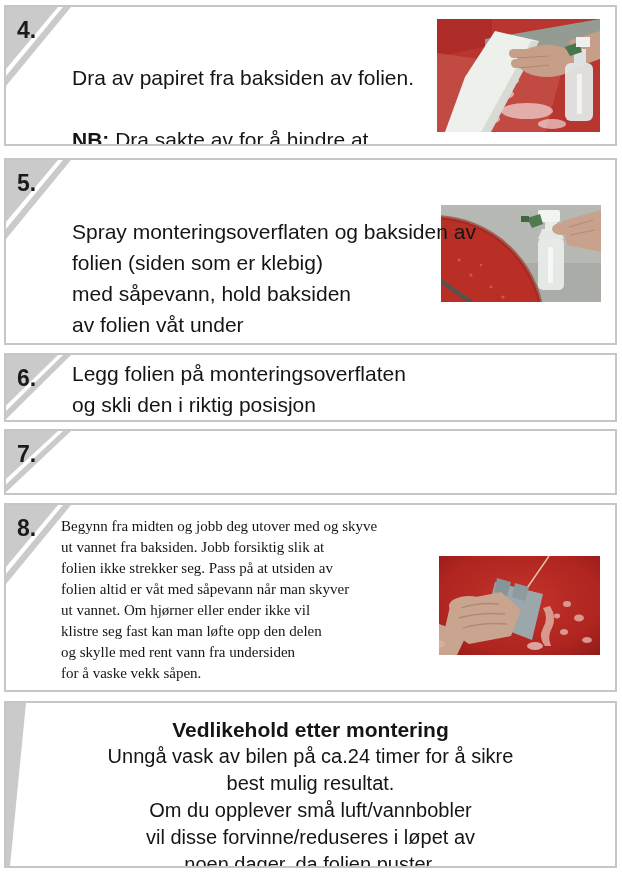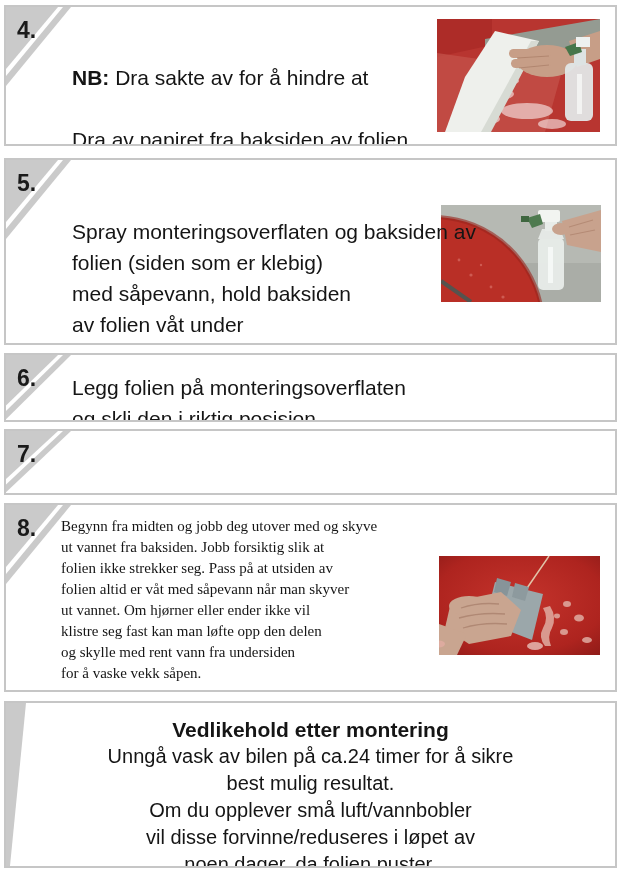--- a/index.html
+++ b/index.html
@@ -88,22 +88,22 @@
 
 <div class="page">
 
   <section class="step-box" id="box4">
     <svg class="corner" width="70" height="80" viewBox="0 0 70 80" preserveAspectRatio="none">
       <polygon points="0,0 52,0 0,62" fill="#cacaca"></polygon>
       <polygon points="57,0 65,0 0,79 0,69" fill="#cacaca"></polygon>
     </svg>
     <div class="step-number">4.</div>
     <div class="step-text" style="top:24px;">
+      <div>Dra av papiret fra baksiden av folien.</div>
       <div><b>NB:</b><span> Dra sakte av for å hindre at</span></div>
-      <div>Dra av papiret fra baksiden av folien.</div>
       
     </div>
     <svg class="photo" style="left:431px; top:12px;" width="163" height="113" viewBox="0 0 163 113">
       <rect width="163" height="113" fill="#b83530"></rect>
       <polygon points="0,0 55,0 55,26 0,38" fill="#ad2c28"></polygon>
       <polygon points="48,20 163,0 163,28 48,32" fill="#949b92"></polygon>
       <polygon points="0,34 125,52 108,113 0,113" fill="#c4524a" opacity="0.75"></polygon>
       <g opacity="0.55" fill="#ffffff">
         <ellipse cx="55" cy="75" rx="22" ry="7"></ellipse>
         <ellipse cx="90" cy="92" rx="26" ry="8"></ellipse>
@@ -176,21 +176,21 @@
       </g>
     </svg>
   </section>
 
   <section class="step-box" id="box6">
     <svg class="corner" width="70" height="65" viewBox="0 0 70 80" preserveAspectRatio="none">
       <polygon points="0,0 52,0 0,62" fill="#cacaca"></polygon>
       <polygon points="57,0 65,0 0,79 0,69" fill="#cacaca"></polygon>
     </svg>
     <div class="step-number">6.</div>
-    <div class="step-text" style="top:17px;">Legg folien på monteringsoverflaten
+    <div class="step-text" style="top:3px;">Legg folien på monteringsoverflaten
 og skli den i riktig posisjon</div>
   </section>
 
   <section class="step-box" id="box7">
     <svg class="corner" width="70" height="62" viewBox="0 0 70 80" preserveAspectRatio="none">
       <polygon points="0,0 52,0 0,62" fill="#cacaca"></polygon>
       <polygon points="57,0 65,0 0,79 0,69" fill="#cacaca"></polygon>
     </svg>
     <div class="step-number">7.</div>
   </section>

